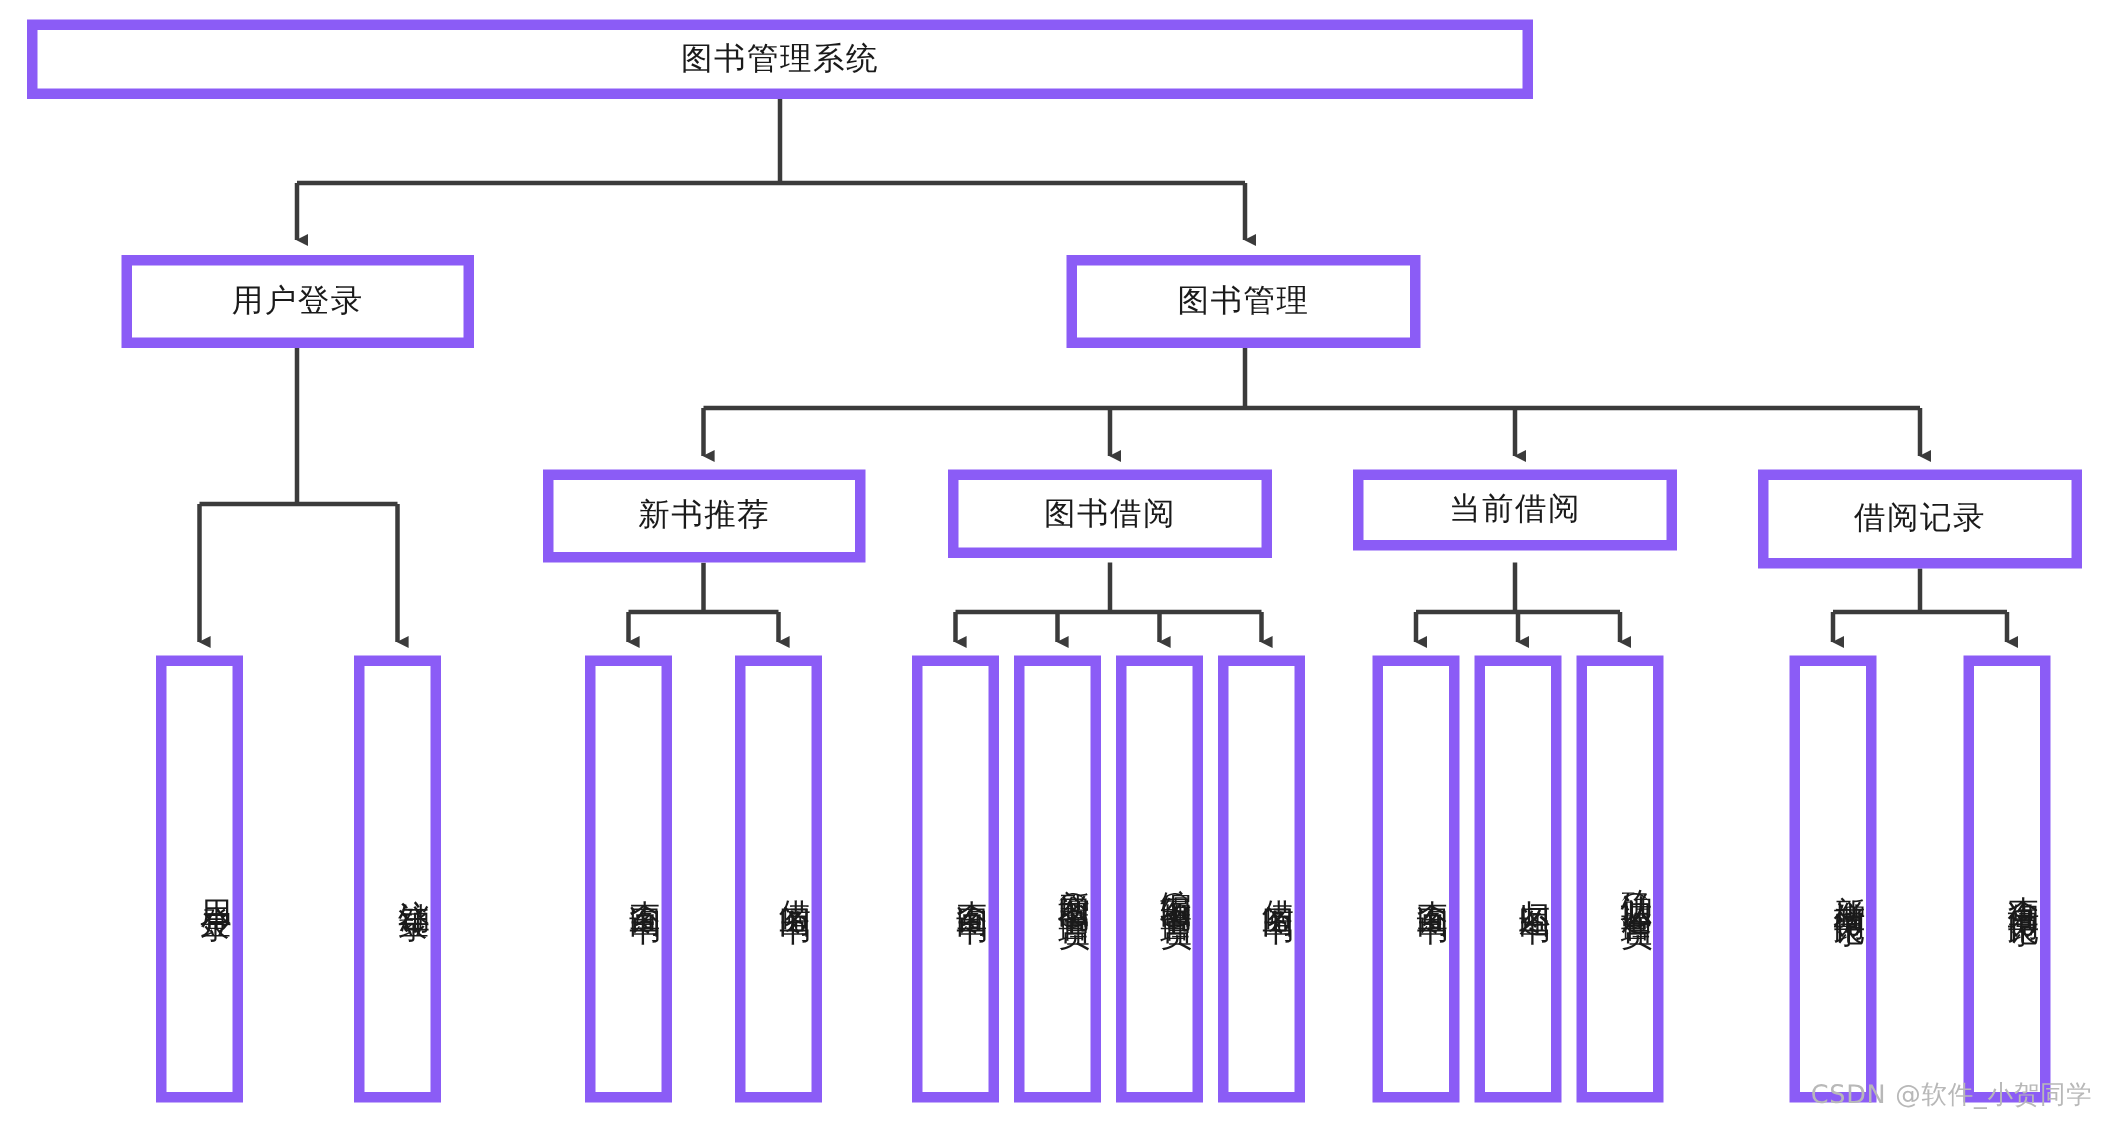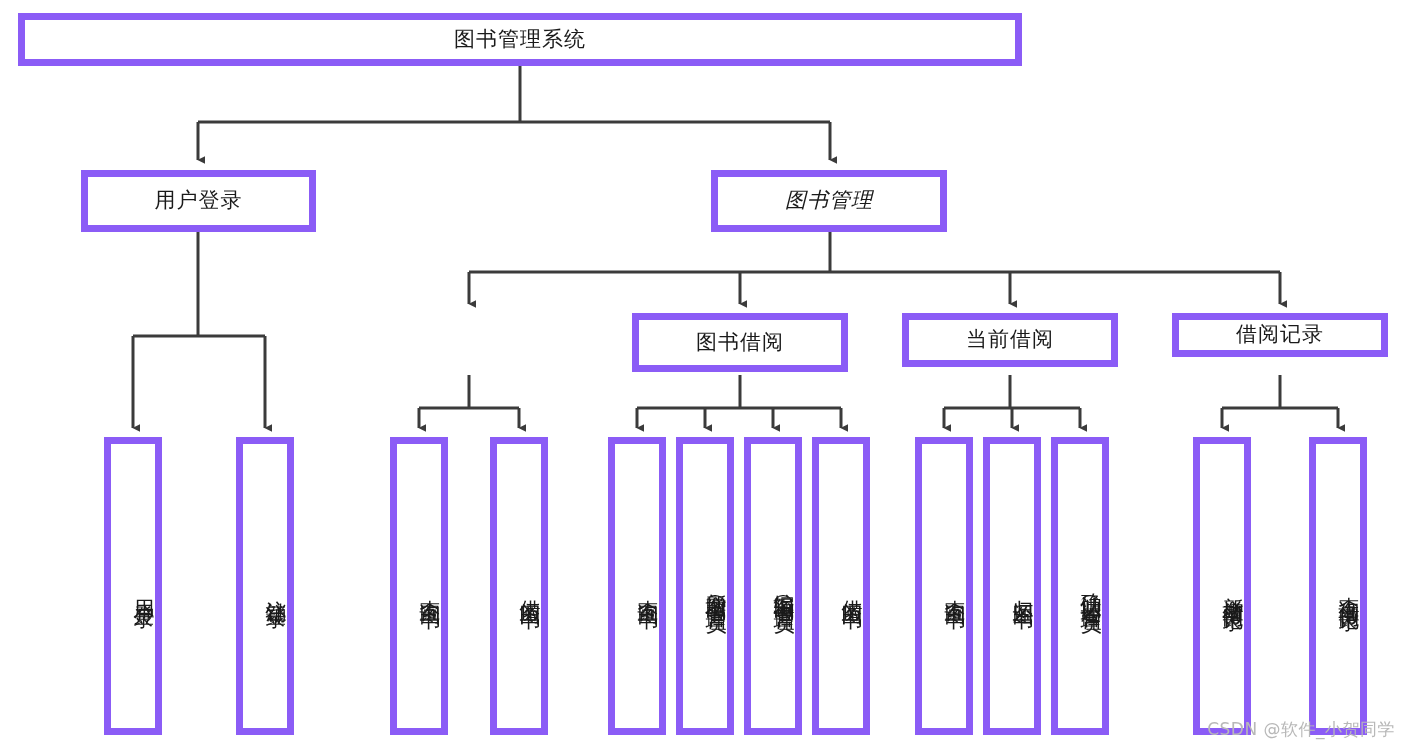--- a/index.html
+++ b/index.html
@@ -127,31 +127,34 @@
     </g>
   </svg>
 
   <div class="node horizontal" style="left:18px; top:13px; width:1004px; height:53px;">
     <span class="lbl">图书管理系统</span>
   </div>
 
   <div class="node horizontal" style="left:81px; top:170px; width:235px; height:62px;">
     <span class="lbl">用户登录</span>
   </div>
-  <div class="node horizontal" style="left:711px; top:170px; width:236px; height:62px;font-style:italic;">
+  <div class="node horizontal" style="left:711px; top:170px; width:236px; height:62px;">
     <span class="lbl">图书管理</span>
   </div>
 
+  <div class="node horizontal" style="left:362px; top:313px; width:215px; height:62px;">
+    <span class="lbl">新书推荐</span>
+  </div>
   <div class="node horizontal" style="left:632px; top:313px; width:216px; height:59px;">
     <span class="lbl">图书借阅</span>
   </div>
   <div class="node horizontal" style="left:902px; top:313px; width:216px; height:54px;">
     <span class="lbl">当前借阅</span>
   </div>
-  <div class="node horizontal" style="left:1172px; top:313px; width:216px; height:44px;">
+  <div class="node horizontal" style="left:1172px; top:313px; width:216px; height:66px;">
     <span class="lbl">借阅记录</span>
   </div>
 
   <div class="node vertical" style="left:104px; top:437px; width:58px; height:298px;">
     <span class="lbl">用户登录</span>
   </div>
   <div class="node vertical" style="left:236px; top:437px; width:58px; height:298px;">
     <span class="lbl">注销登录</span>
   </div>
 

